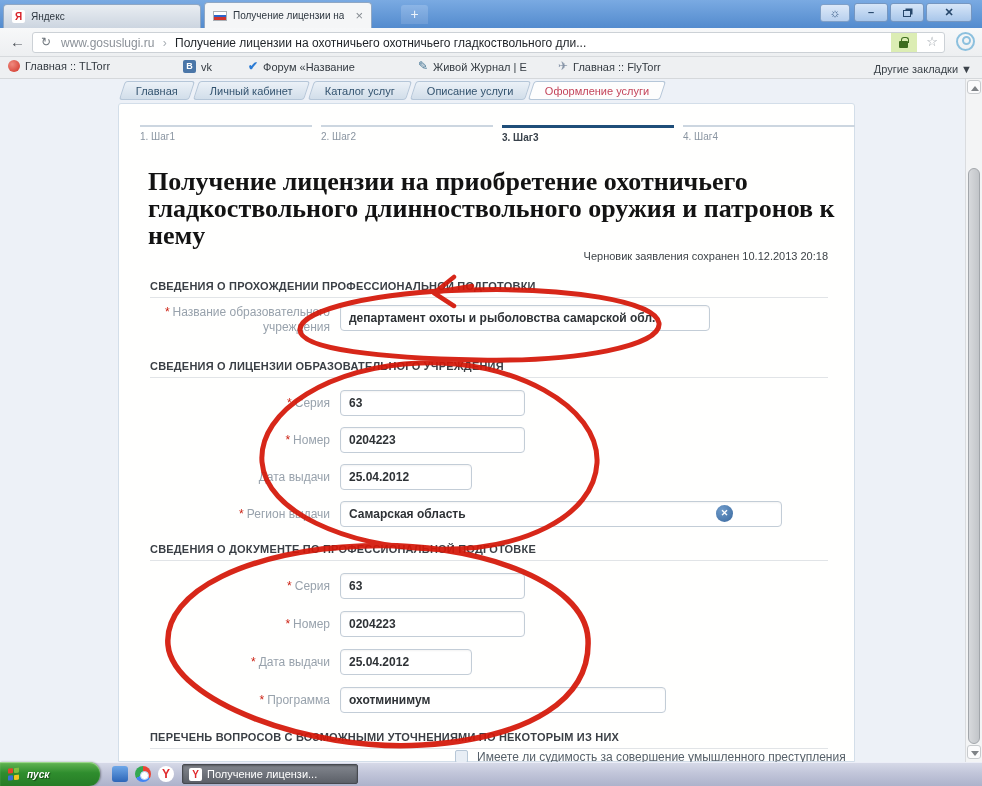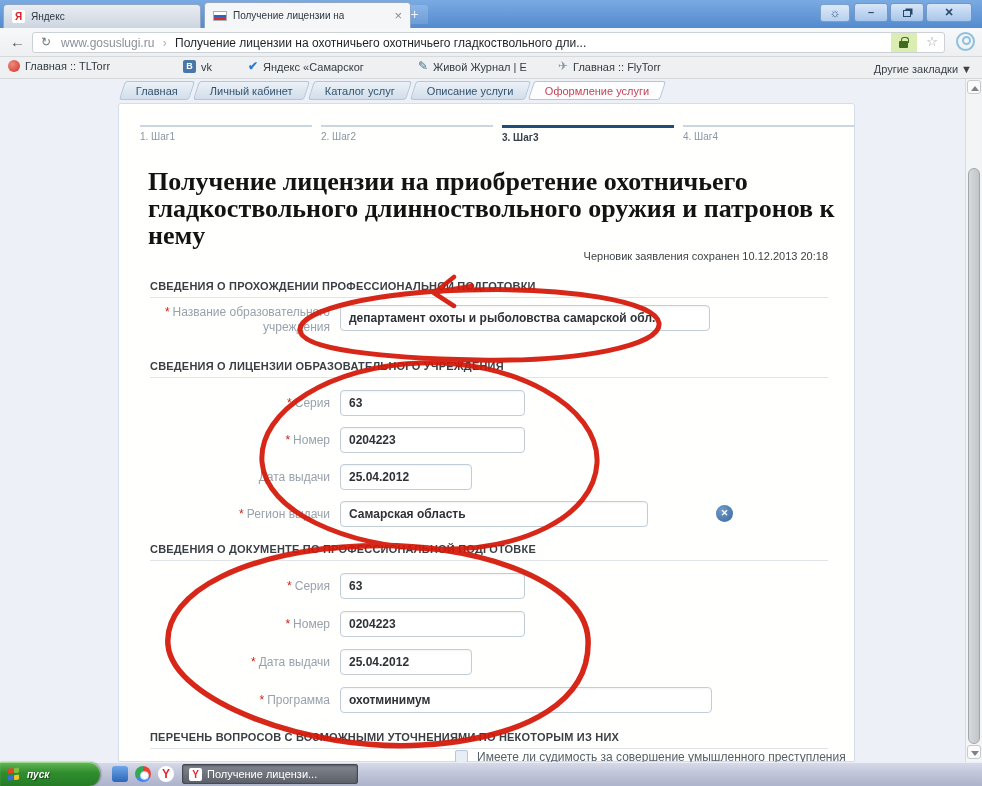--- a/index.html
+++ b/index.html
@@ -5,21 +5,21 @@
   * { margin:0; padding:0; box-sizing:border-box; }
   html,body { width:982px; height:786px; overflow:hidden; }
   body { position:relative; font-family:"Liberation Sans",sans-serif; background:#edf1f7; }
 
   
   #tabstrip { position:absolute; top:0; left:0; right:0; height:28px;
     background:linear-gradient(#7aaae2,#538bce); z-index:90; }
   .tab { position:absolute; display:flex; align-items:center; gap:6px; padding:0 8px; cursor:default; }
   .tab.inactive { left:3px; top:4px; width:198px; height:24px;
     background:linear-gradient(#e9edf2,#ccd5e0); border:1px solid #8fa7c4; border-bottom:none; border-radius:4px 4px 0 0; }
-  .tab.active { left:204px; top:2px; width:207px; height:26px; background:#f5f6f7;
+  .tab.active { left:204px; top:2px; width:168px; height:26px; background:#f5f6f7;
     border:1px solid #8fa7c4; border-bottom:none; border-radius:4px 4px 0 0; z-index:2; }
   .tab-label { font-size:10px; color:#2e3740; white-space:nowrap; overflow:hidden; max-width:132px; }
   .yandex-ico { width:13px; height:13px; background:#fff; border-radius:2px; color:#d8232a;
     font-weight:bold; font-size:10px; line-height:13px; text-align:center; flex:none; }
   .flag-ico { width:14px; height:10px; flex:none; border:1px solid #aab0b6;
     background:linear-gradient(#fff 0 33%, #2d63c8 33% 66%, #d0342c 66% 100%); }
   .tab-close { margin-left:auto; color:#868c92; font-size:13px; line-height:13px; }
   .newtab { position:absolute; left:401px; top:5px; width:27px; height:19px; border-radius:3px 3px 0 0;
     background:linear-gradient(#8cb5e6,#6d9cd6); color:#ecf3fb; text-align:center; line-height:18px; font-size:14px; }
   .gear-btn { position:absolute; left:820px; top:4px; width:30px; height:18px; border-radius:3px;
@@ -201,21 +201,21 @@
 <div class="bm" style="left: 8px;">
       <span class="bm-ico ico-tltorr"></span>
       <span class="bm-label">Главная :: TLTorr</span>
     </div>
     <div class="bm" style="left: 183px;">
       <span class="bm-glyph ico-vk">В</span>
       <span class="bm-label">vk</span>
     </div>
     <div class="bm" style="left: 248px;">
       <span class="bm-glyph ico-forum">✔</span>
-      <span class="bm-label">Яндекс «Самарског</span>
+      <span class="bm-label">Форум «Название</span>
     </div>
     <div class="bm" style="left: 418px;">
       <span class="bm-glyph ico-lj">✎</span>
       <span class="bm-label">Живой Журнал | Е</span>
     </div>
     <div class="bm" style="left: 558px;">
       <span class="bm-glyph ico-fly">✈</span>
       <span class="bm-label">Главная :: FlyTorr</span>
     </div>
   </div>
@@ -267,31 +267,31 @@
       <div class="f-label" style="top: 226px;"><span class="req">*</span>Название образовательного учреждения</div>
       <input class="f-input" type="text" value="департамент охоты и рыболовства самарской обл." style="top: 226px; width: 370px;">
       <div class="sec-heading" style="top: 281px;">СВЕДЕНИЯ О ЛИЦЕНЗИИ ОБРАЗОВАТЕЛЬНОГО УЧРЕЖДЕНИЯ</div>
       <div class="f-label" style="top: 317px;"><span class="req">*</span>Серия</div>
       <input class="f-input" type="text" value="63" style="top: 311px; width: 185px;">
       <div class="f-label" style="top: 354px;"><span class="req">*</span>Номер</div>
       <input class="f-input" type="text" value="0204223" style="top: 348px; width: 185px;">
       <div class="f-label" style="top: 391px;">Дата выдачи</div>
       <input class="f-input" type="text" value="25.04.2012" style="top: 385px; width: 132px;">
       <div class="f-label" style="top: 428px;"><span class="req">*</span>Регион выдачи</div>
-      <input class="f-input" type="text" value="Самарская область" style="top: 422px; width: 308px;">
+      <input class="f-input" type="text" value="Самарская область" style="top: 422px; width: 442px;">
       <div class="clear-btn" style="top: 426px;">✕</div>
       <div class="sec-heading" style="top: 464px;">СВЕДЕНИЯ О ДОКУМЕНТЕ ПО ПРОФЕССИОНАЛЬНОЙ ПОДГОТОВКЕ</div>
       <div class="f-label" style="top: 500px;"><span class="req">*</span>Серия</div>
       <input class="f-input" type="text" value="63" style="top: 494px; width: 185px;">
       <div class="f-label" style="top: 538px;"><span class="req">*</span>Номер</div>
       <input class="f-input" type="text" value="0204223" style="top: 532px; width: 185px;">
       <div class="f-label" style="top: 576px;"><span class="req">*</span>Дата выдачи</div>
       <input class="f-input" type="text" value="25.04.2012" style="top: 570px; width: 132px;">
       <div class="f-label" style="top: 614px;"><span class="req">*</span>Программа</div>
-      <input class="f-input" type="text" value="охотминимум" style="top: 608px; width: 372px;">
+      <input class="f-input" type="text" value="охотминимум" style="top: 608px; width: 326px;">
       <div class="sec-heading" style="top: 652px;">ПЕРЕЧЕНЬ ВОПРОСОВ С ВОЗМОЖНЫМИ УТОЧНЕНИЯМИ ПО НЕКОТОРЫМ ИЗ НИХ</div>
     </div>
 
   <span class="q-checkbox"></span>
   <span class="q-label">Имеете ли судимость за совершение умышленного преступления</span>
 
   <svg class="annot" width="982" height="683" viewBox="0 0 982 683">
     <g stroke="#d41708" stroke-width="5" fill="none" stroke-linecap="round" stroke-linejoin="round" opacity="0.93">
       <path d="M300 250 C302 230,378 213,468 211 C566 208,656 222,659 244 C662 267,578 283,478 281 C385 279,298 271,300 250 Z"></path>
       <path d="M472 207 L436 213 M454 198 L434 214 L454 227" stroke-width="4.5"></path>

